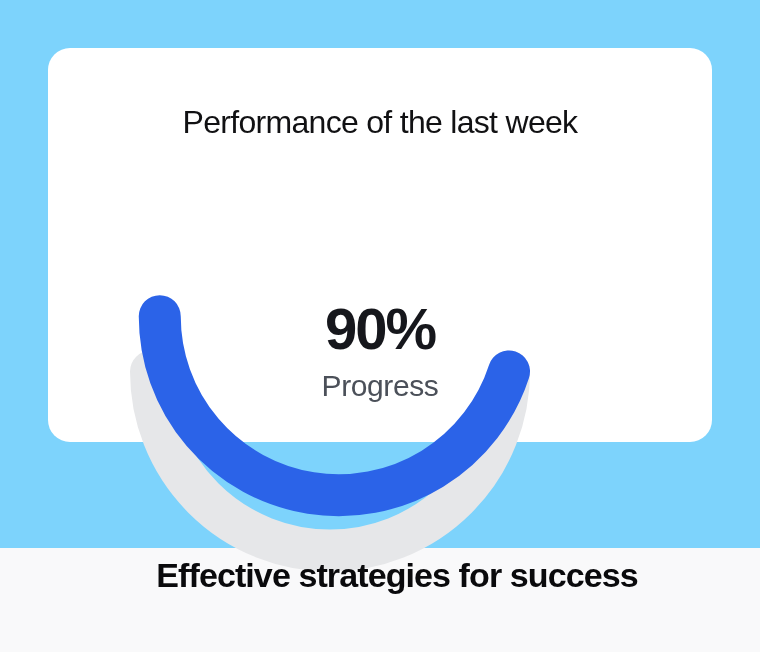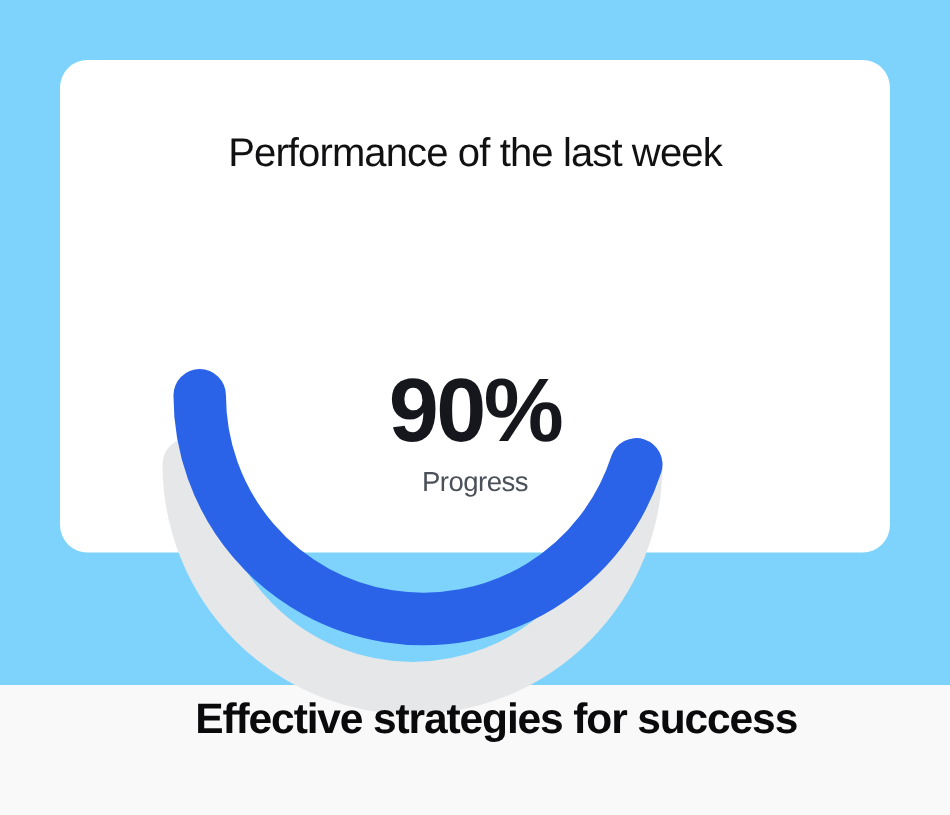--- a/index.html
+++ b/index.html
@@ -75,36 +75,36 @@
     pointer-events: none;
   }
 
   .gauge-value {
     position: absolute;
     left: 0;
     top: 136px;
     width: 664px;
     text-align: center;
     font-family: "Liberation Sans", sans-serif;
-    font-size: 72px;
+    font-size: 58px;
     font-weight: 700;
     letter-spacing: -2px;
     color: #16171c;
     line-height: 62px;
     white-space: nowrap;
   }
 
   .gauge-label {
     position: absolute;
     left: 0;
     top: 206px;
     width: 664px;
     text-align: center;
     font-family: "Liberation Sans", sans-serif;
-    font-size: 22px;
+    font-size: 30px;
     font-weight: 400;
     letter-spacing: -0.4px;
     color: #4b5059;
     line-height: 36px;
     white-space: nowrap;
   }
 
   
   .caption {
     position: absolute;

